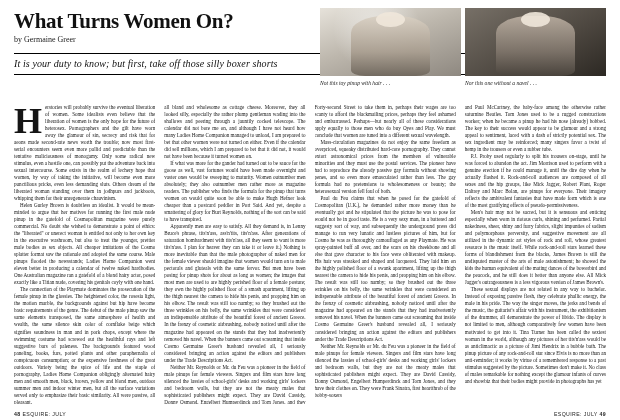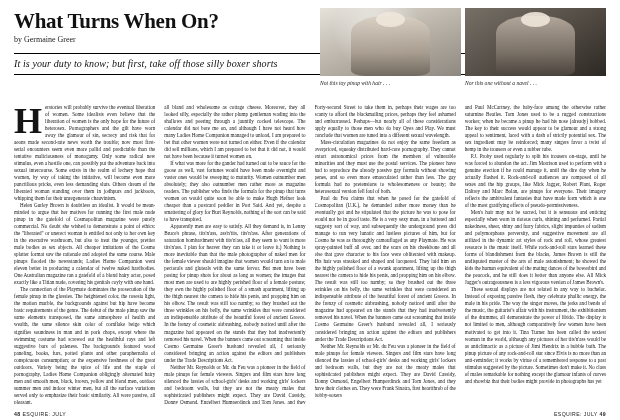--- a/index.html
+++ b/index.html
@@ -191,21 +191,21 @@
         <div class="figure"></div>
         <div class="head"></div>
       </div>
     </div>
     <div class="caption-row">
       <div class="caption">Not this toy pinup with hair . . .</div>
       <div class="caption">Nor this one without a navel . . .</div>
     </div>
   </div>
 
-  <h1 class="headline">What Turns When On?</h1>
+  <h1 class="headline">What Turns Women On?</h1>
   <div class="byline">by Germaine Greer</div>
   <hr class="rule">
   <div class="deck">It is your duty to know; but first, take off those silly boxer shorts</div>
   <hr class="rule2">
 
   <div class="columns">
 
     <div class="col">
       <p class="first dropcap-para"><span class="dropcap">H</span><span>erstories will probably survive the eventual liberation of women. Some idealists even believe that the liberation of women is the only hope for the future of heterosex. Pornographers and the gilt have worn away the glamour of sin, secrecy and risk that for aeons made second-rate news worth the trouble; now most first-serial encounters seem even more pallid and predictable than the tentative maliciousness of monogamy. Only some radical new stimulus, even a hostile one, can possibly put the adventure back into sexual intercourse. Some exists in the realm of lechery hope that women, by way of taking the initiative, will become even more punctilious pricks, even less demanding sluts. Others dream of the liberated woman standing over them in jodhpurs and jackboots, whipping them for their unregenerate chauvinism.</span></p>
       <p>Helen Gurley Brown is doubtless an idealist. It would be mean-minded to argue that her motives for running the first male nude pinup in the gatefold of Cosmopolitan magazine were purely commercial. No doubt she wished to demonstrate a point of ethics: the "liberated" or unerect woman is entitled not only to her own key in the executive washroom, but also to treat the younger, prettier male bodies as sex objects. All cheaper imitations of the Cosmo splatter format saw the rationale and adopted the same course. Male pinups flooded the newsstands; Ladies Home Companion went eleven better in producing a calendar of twelve naked hardbodies. One Australian magazine ran a gatefold of a blond hairy actor, posed exactly like a Titian nude, covering his genitals coyly with one hand.</p>

